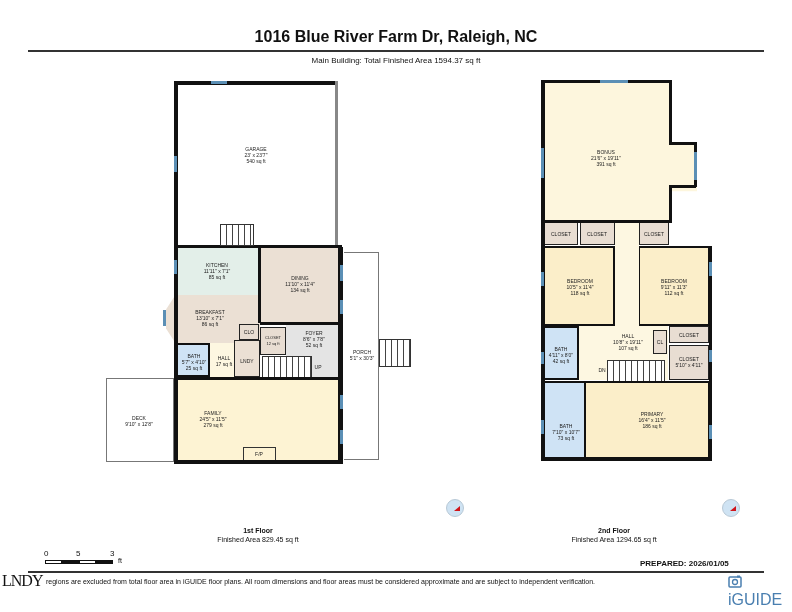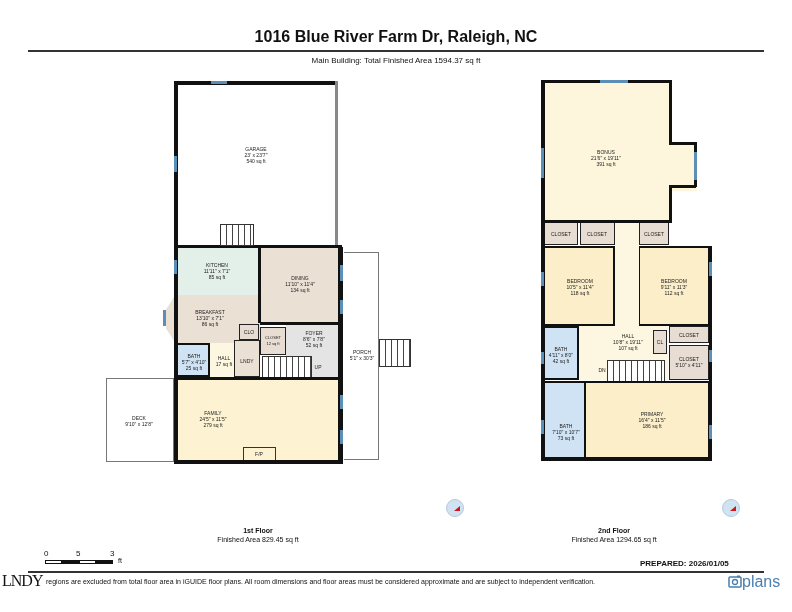--- a/index.html
+++ b/index.html
@@ -252,14 +252,14 @@
 
 <div class="abs prepared">PREPARED: 2026/01/05</div>
 <div class="hr" style="left:28px;top:571px;width:736px;height:1.5px;"></div>
 <div class="abs dmls">LNDY</div>
 <div class="abs footer-text">regions are excluded from total floor area in iGUIDE floor plans. All room dimensions and floor areas must be considered approximate and are subject to independent verification.</div>
 <div class="abs iguide">
   <svg width="14" height="13" viewBox="0 0 14 13" style="vertical-align:-1px;">
       <rect x="1" y="2" width="12" height="10" rx="1" fill="none" stroke="#4a7fb0" stroke-width="1.5"></rect>
       <circle cx="7" cy="7" r="2.5" fill="none" stroke="#4a7fb0" stroke-width="1.3"></circle>
       <rect x="9" y="0.5" width="3" height="2" fill="#4a7fb0"></rect>
-    </svg><span>plans</span>
+    </svg><span>iGUIDE</span>
 </div>
 
 </body></html>

